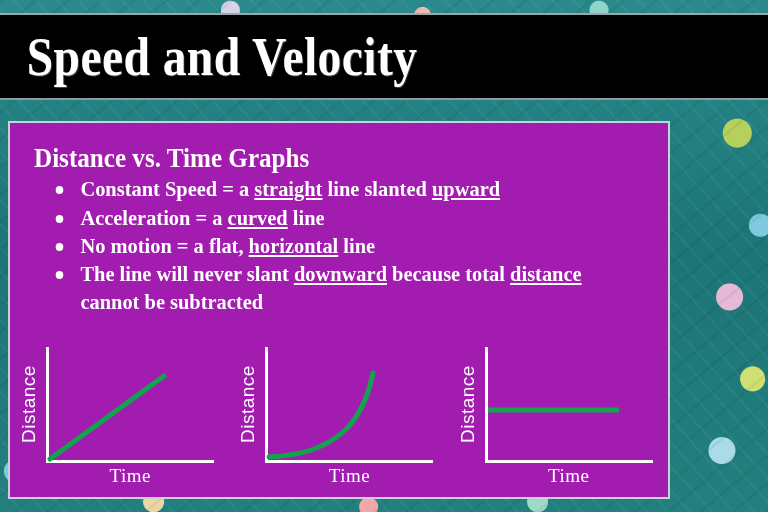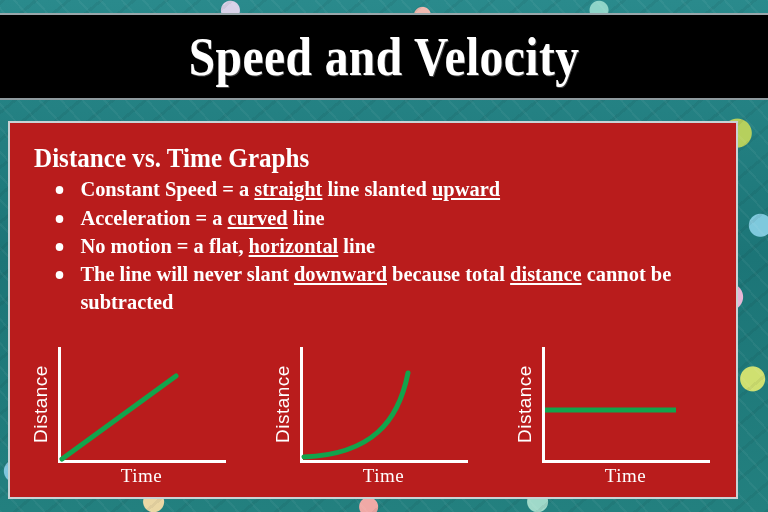--- a/index.html
+++ b/index.html
@@ -64,44 +64,43 @@
     left: 0;
     top: 13px;
     width: 768px;
     height: 87px;
     background: #000;
     border-top: 2px solid #9aa7ab;
     border-bottom: 2px solid #8e9a9e;
     box-sizing: border-box;
     display: flex;
     align-items: center;
-    justify-content: center;
     z-index: 3;
   }
   .title-text {
     color: #ffffff;
     font-family: "Liberation Serif", serif;
     font-weight: bold;
     font-size: 54px;
     line-height: 1;
     letter-spacing: 0.5px;
     transform: scaleX(0.88);
     transform-origin: center;
     white-space: nowrap;
     text-shadow: 1px 1px 0 #444, 2px 2px 2px rgba(0,0,0,0.7);
   }
 
   
   .content-panel {
     position: absolute;
     left: 8px;
     top: 121px;
-    width: 730px;
+    width: 662px;
     height: 378px;
-    background: #b91c1c;
+    background: #a21caf;
     border: 2px solid #c9d2d4;
     box-sizing: border-box;
     z-index: 3;
     overflow: hidden;
   }
 
   .section-heading {
     color: #ffffff;
     font-family: "Liberation Serif", serif;
     font-weight: bold;

